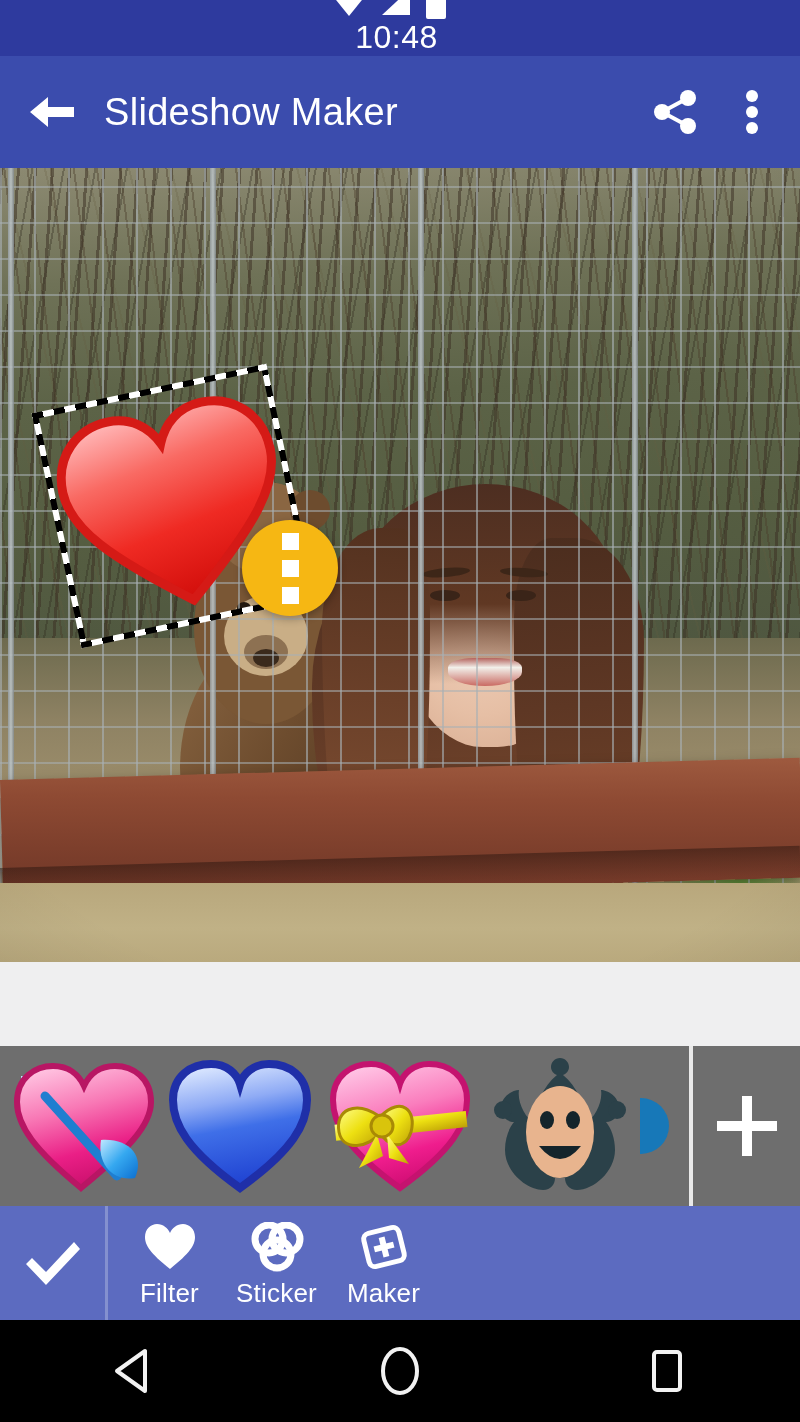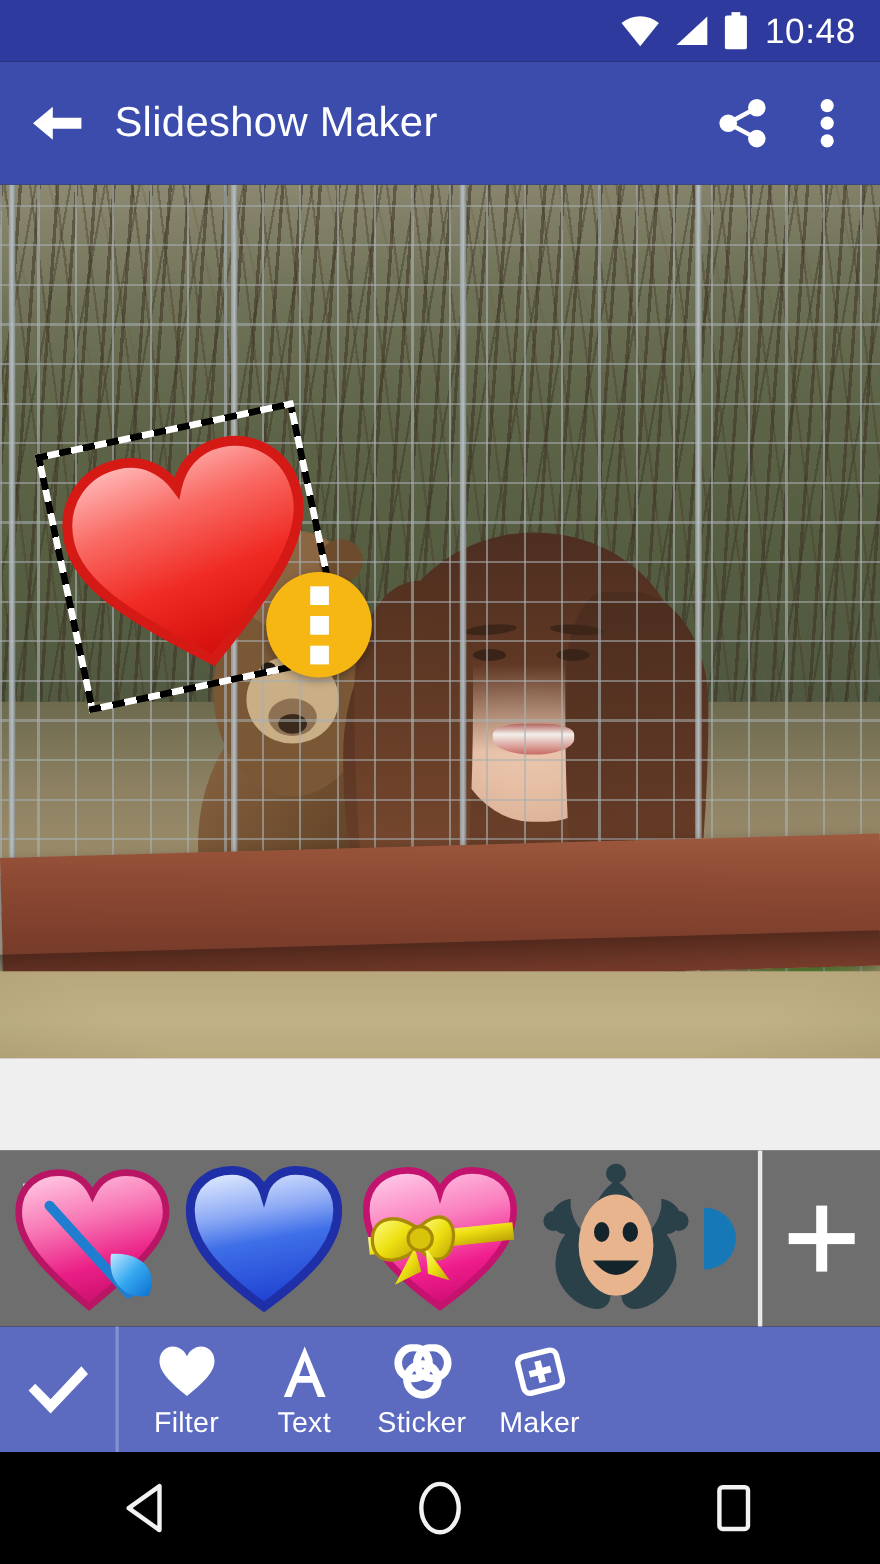--- a/index.html
+++ b/index.html
@@ -6,20 +6,21 @@
   html,body { width:800px; height:1422px; background:#000; }
   body { font-family:"Liberation Sans", sans-serif; overflow:hidden; }
 
   #phone { position:relative; width:800px; height:1422px; overflow:hidden; background:#000; }
 
   
   .statusbar{
     position:absolute; left:0; top:0; width:800px; height:56px;
     background:#2e3a9e; display:flex; align-items:center; justify-content:flex-end;
     padding-right:22px;
+    flex-direction:column;
   }
   .sb-icons{ display:flex; align-items:center; gap:13px; }
   .sb-time{ color:#fff; font-size:32px; font-weight:400; letter-spacing:.5px; margin-left:15px; }
 
   
   .appbar{
     position:absolute; left:0; top:56px; width:800px; height:112px;
     background:#3b4cad; display:flex; align-items:center;
   }
   .ab-back{ width:104px; height:112px; display:flex; align-items:center; justify-content:center; }
@@ -446,28 +447,20 @@
 
       <div class="tool">
         <div class="tool-ic">
           <svg width="52" height="48" viewBox="0 0 52 48">
             <path d="M26 46 C 6 30 1 22 1 14 C 1 6 7 1 13 1 C 19 1 24 5 26 10 C 28 5 33 1 39 1 C 45 1 51 6 51 14 C 51 22 46 30 26 46 Z" fill="#fff"></path>
           </svg>
         </div>
         <div class="tool-lb">Filter</div>
       </div>
 
-      <div class="tool">
-        <div class="tool-ic">
-          <svg width="46" height="50" viewBox="0 0 46 50">
-            <path d="M23 2 L42 48 L35 48 L30 35 L16 35 L11 48 L4 48 Z M18 29 L28 29 L23 15 Z" fill="#fff"></path>
-          </svg>
-        </div>
-        <div class="tool-lb">Text</div>
-      </div>
 
       <div class="tool">
         <div class="tool-ic">
           <svg width="54" height="50" viewBox="0 0 54 50">
             <g fill="none" stroke="#fff" stroke-width="7">
               <circle cx="19" cy="17" r="14"></circle>
               <circle cx="36" cy="17" r="14"></circle>
               <circle cx="27" cy="32" r="14"></circle>
             </g>
           </svg>

